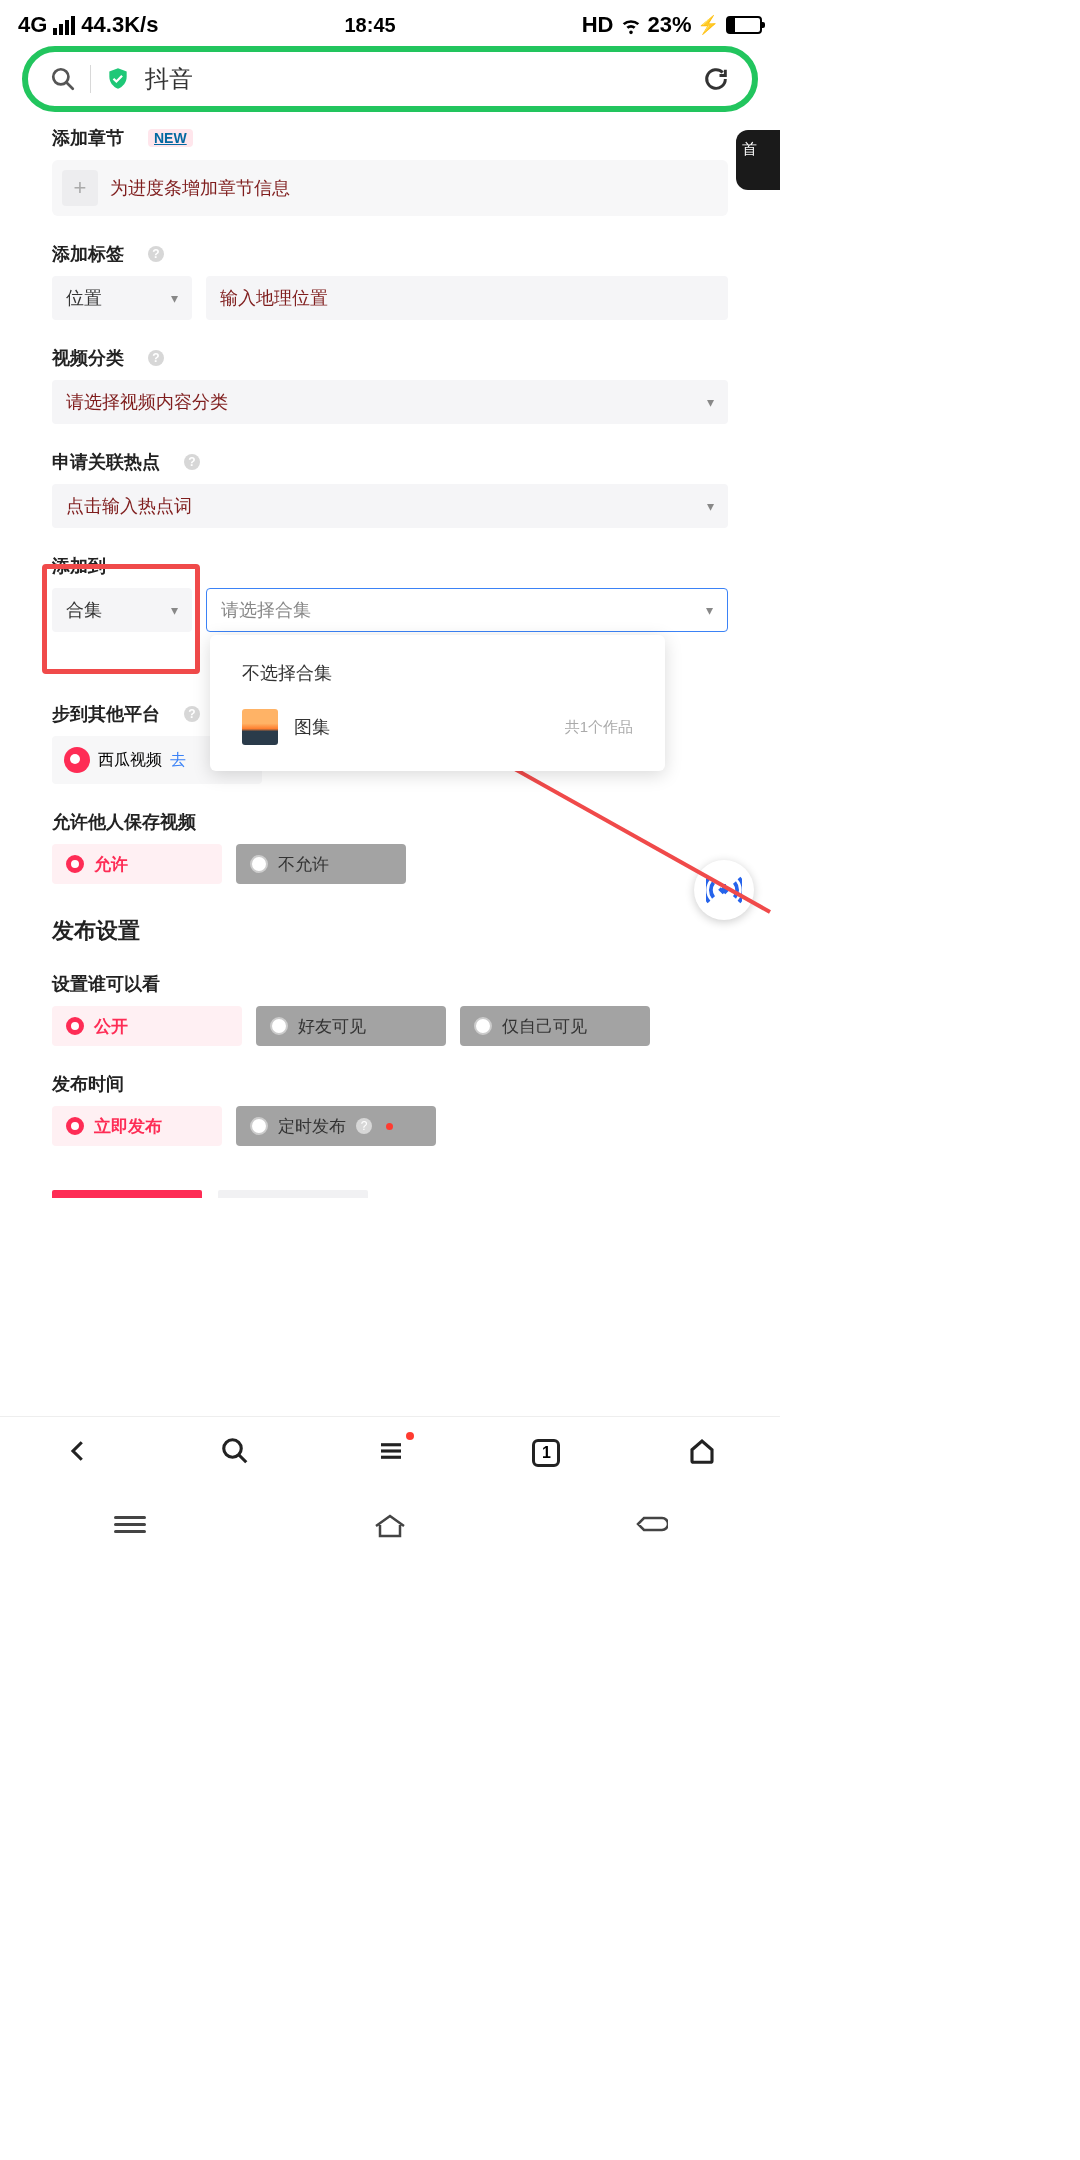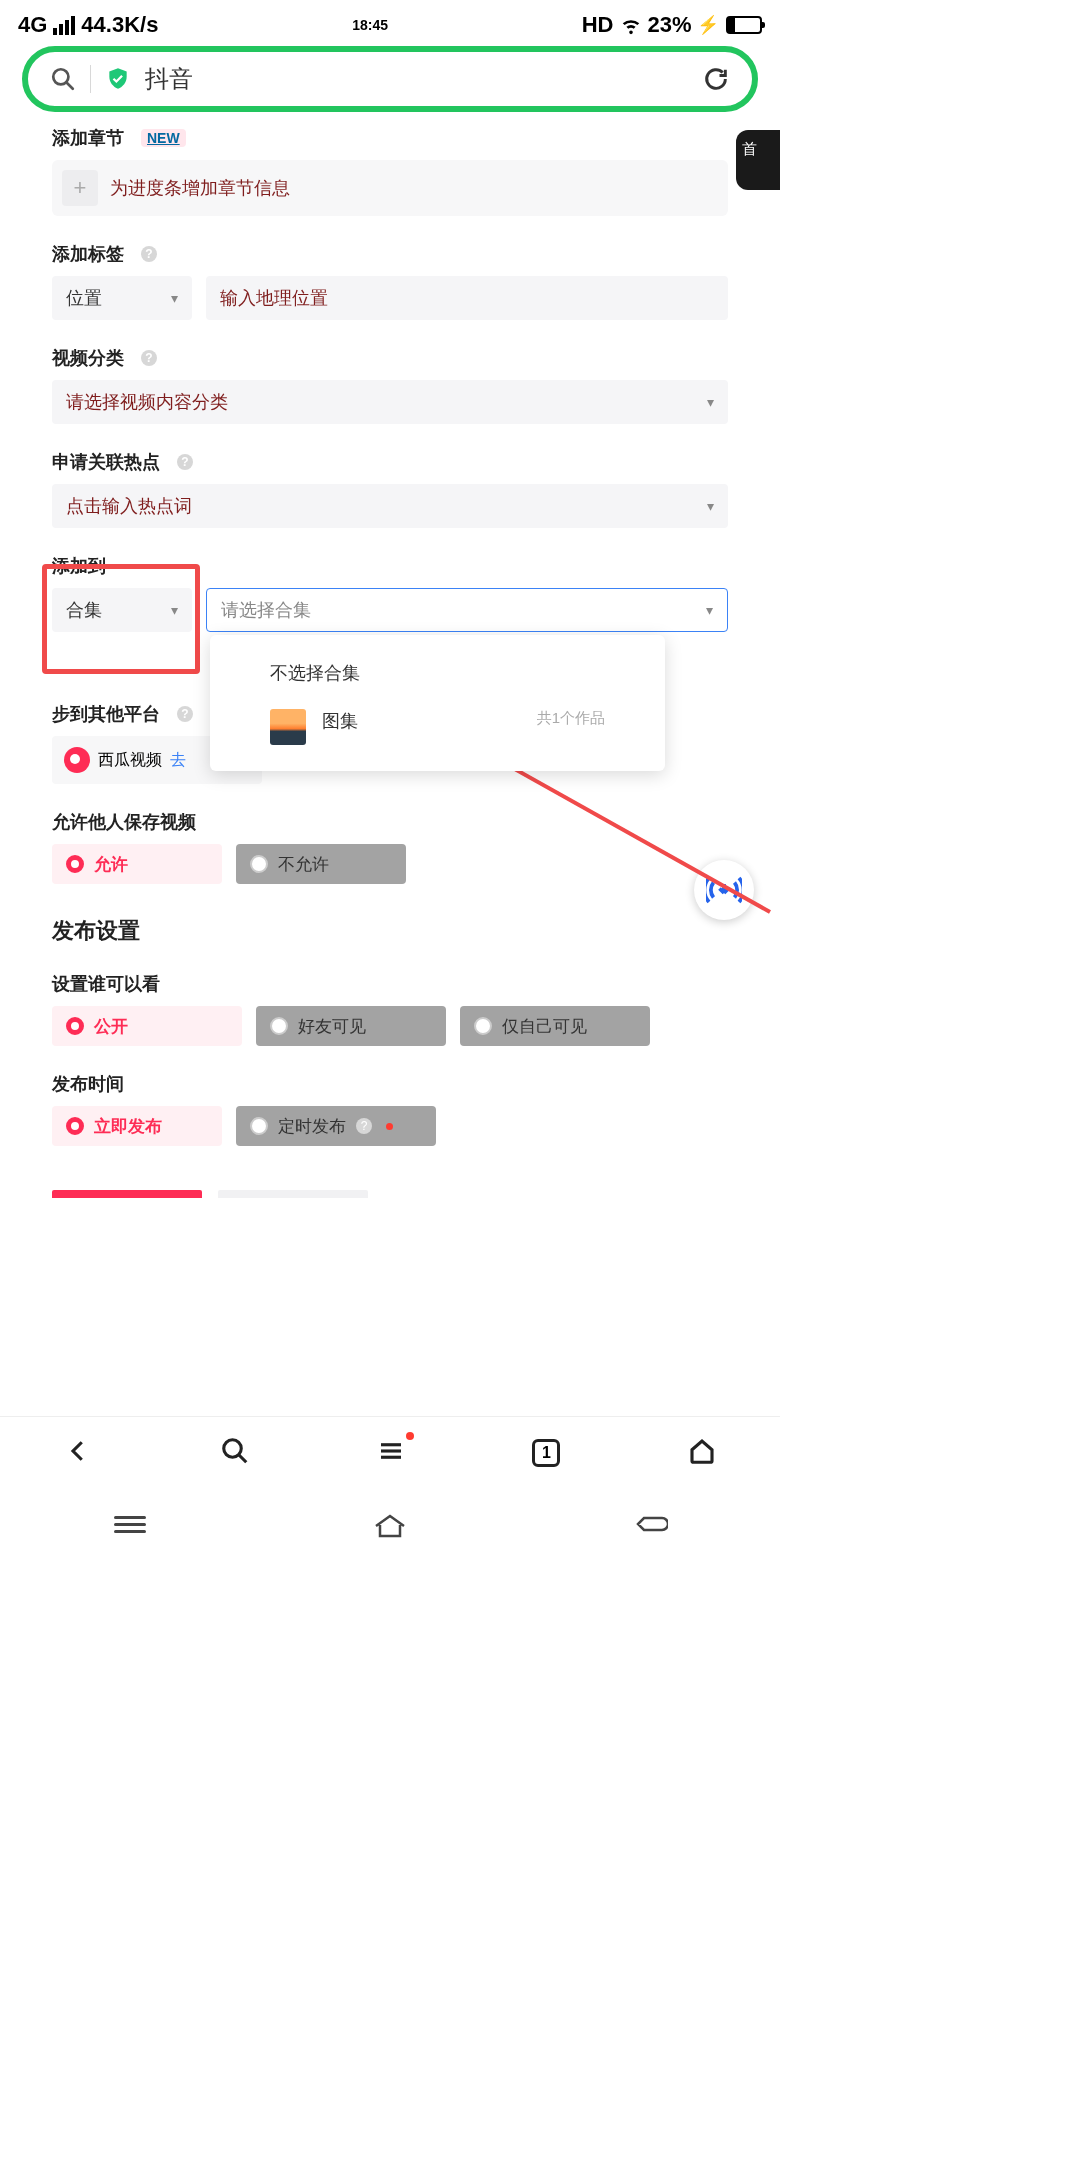--- a/index.html
+++ b/index.html
@@ -1,60 +1,60 @@
 <!DOCTYPE html>
 <html><head>
 <meta charset="utf-8">
 <style>
   * { box-sizing: border-box; margin: 0; padding: 0; font-family: -apple-system, "PingFang SC", "Microsoft YaHei", sans-serif; }
   body { width: 780px; height: 1560px; background: #fff; position: relative; overflow: hidden; }
 
   
   .status-bar { display:flex; align-items:center; justify-content:space-between; padding: 12px 18px 2px; font-size:22px; font-weight:600; }
   .status-left, .status-right { display:flex; align-items:center; gap:6px; }
-  .status-center { font-size:14px; }
+  .status-center { font-size:20px; }
   .signal-icon { display:inline-flex; align-items:flex-end; gap:2px; }
   .signal-icon span { width:4px; background:#000; display:inline-block; }
   .signal-icon span:nth-child(1){height:7px;} .signal-icon span:nth-child(2){height:11px;}
   .signal-icon span:nth-child(3){height:15px;} .signal-icon span:nth-child(4){height:19px;}
   .wifi-icon { width:22px; height:22px; }
   .battery { width:36px; height:18px; border:2px solid #000; border-radius:4px; position:relative; }
   .battery::after { content:""; position:absolute; right:-5px; top:4px; width:3px; height:6px; background:#000; border-radius:0 2px 2px 0; }
   .battery-fill { height:100%; width:23%; background:#000; }
 
   
   .browser-bar { margin:6px 22px 0; border:6px solid #22c55e; border-radius:40px; height:66px; display:flex; align-items:center; padding:0 22px; gap:14px; }
   .browser-bar .sep { width:1px; height:28px; background:#d8d8d8; }
   .shield { width:26px; height:26px; }
   .site-name { font-size:24px; color:#333; }
   .refresh { margin-left:auto; }
 
   
   .content { padding: 14px 52px 0; position:relative; }
-  .section-label { font-size:18px; color:#222; font-weight:600; display:flex; align-items:center; gap:17px; }
+  .section-label { font-size:18px; color:#222; font-weight:600; display:flex; align-items:center; gap:24px; }
   .new-badge { background:#ffe6ec; color:#0369a1; font-size:14px; padding:1px 6px; border-radius:4px; font-weight:600;text-decoration:underline; }
   .help-dot { width:16px; height:16px; border-radius:50%; background:#d7d7d7; color:#fff; font-size:12px; display:inline-flex; align-items:center; justify-content:center; }
   .chapter-box { margin-top:10px; background:#f7f7f8; border-radius:6px; height:56px; display:flex; align-items:center; padding:0 10px; gap:12px; }
   .plus-box { width:36px; height:36px; background:#ededef; border-radius:4px; display:flex; align-items:center; justify-content:center; color:#aaa; font-size:22px; }
   .placeholder-text { color:#7f1d1d; font-size:18px; }
 
   .row-gap { margin-top:26px; }
   .select-row { display:flex; gap:14px; margin-top:10px; }
   .small-select { background:#f5f5f7; border-radius:4px; height:44px; width:140px; display:flex; align-items:center; justify-content:space-between; padding:0 14px; font-size:18px; color:#333; }
   .wide-input { flex:1; background:#f5f5f7; border-radius:4px; height:44px; display:flex; align-items:center; padding:0 14px; }
   .full-select { background:#f5f5f7; border-radius:4px; height:44px; display:flex; align-items:center; justify-content:space-between; padding:0 14px; margin-top:10px; }
   .chev { color:#888; font-size:14px; }
 
   .highlight-box { position:absolute; border:5px solid #f04a4a; border-radius:4px; left:42px; top:452px; width:158px; height:110px; z-index:5; pointer-events:none; }
 
   .addto-row { display:flex; gap:14px; margin-top:10px; align-items:flex-start; }
   .blue-select { flex:1; border:1.5px solid #3b82f6; border-radius:4px; height:44px; display:flex; align-items:center; justify-content:space-between; padding:0 14px; font-size:18px; color:#888; background:#fff; }
 
   .dropdown { position:absolute; left:210px; top:523px; width:455px; background:#fff; border-radius:6px; box-shadow:0 4px 18px rgba(0,0,0,0.15); z-index:10; padding:14px 0; }
-  .dd-item { padding:12px 60px; font-size:18px; color:#333; display:flex; align-items:flex-start; gap:16px; }
+  .dd-item { padding:12px 32px; font-size:18px; color:#333; display:flex; align-items:center; gap:16px; }
   .dd-item.with-thumb { justify-content:flex-start; }
   .dd-count { margin-left:auto; color:#aaa; font-size:15px; }
   .thumb { width:36px; height:36px; border-radius:3px; background:linear-gradient(to bottom, #ffb366 0%, #ffb366 40%, #ff7e2e 55%, #2a3b4a 62%, #2a3b4a 100%); }
 
   .sync-row { margin-top:70px; }
   .sync-box { margin-top:10px; background:#f7f7f8; border-radius:4px; width:210px; height:48px; display:flex; align-items:center; padding:0 12px; gap:8px; }
   .xigua { width:26px; height:26px; border-radius:50%; background:#fe2c55; display:flex; align-items:center; justify-content:center; }
   .xigua::after { content:""; width:10px; height:10px; background:#fff; border-radius:50%; transform:translate(-2px,-1px); }
   .hint { margin-top:12px; font-size:16px; color:#888; }
 

